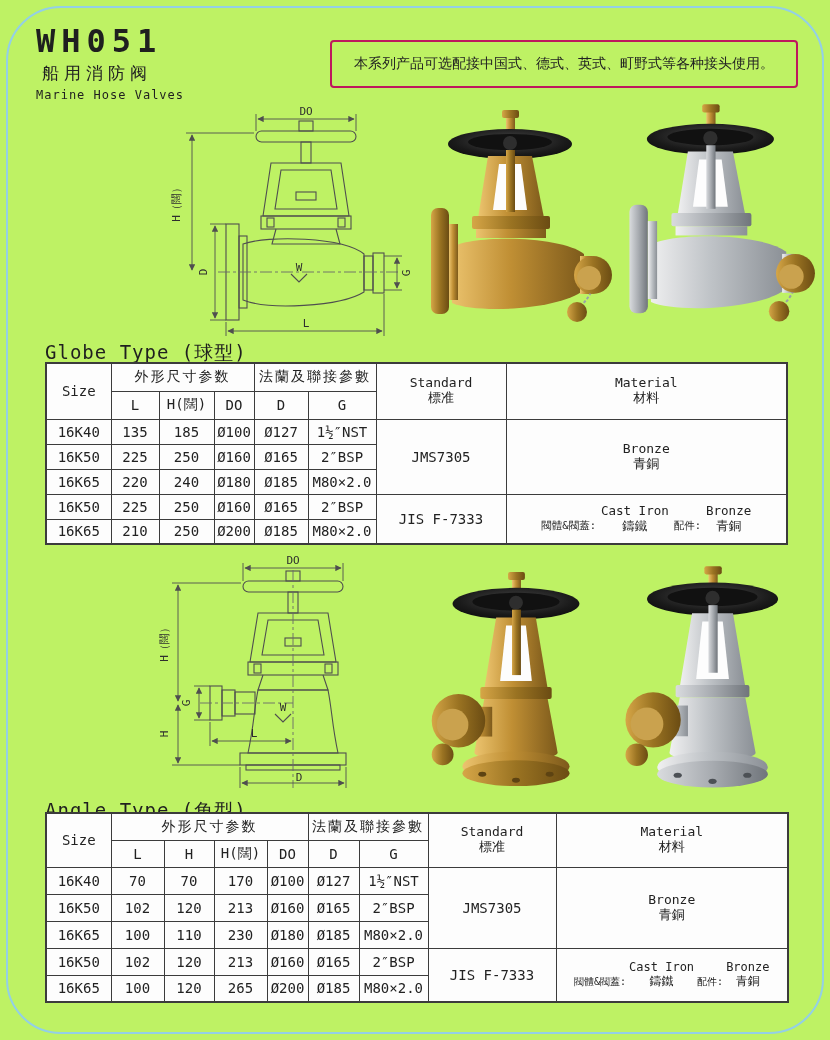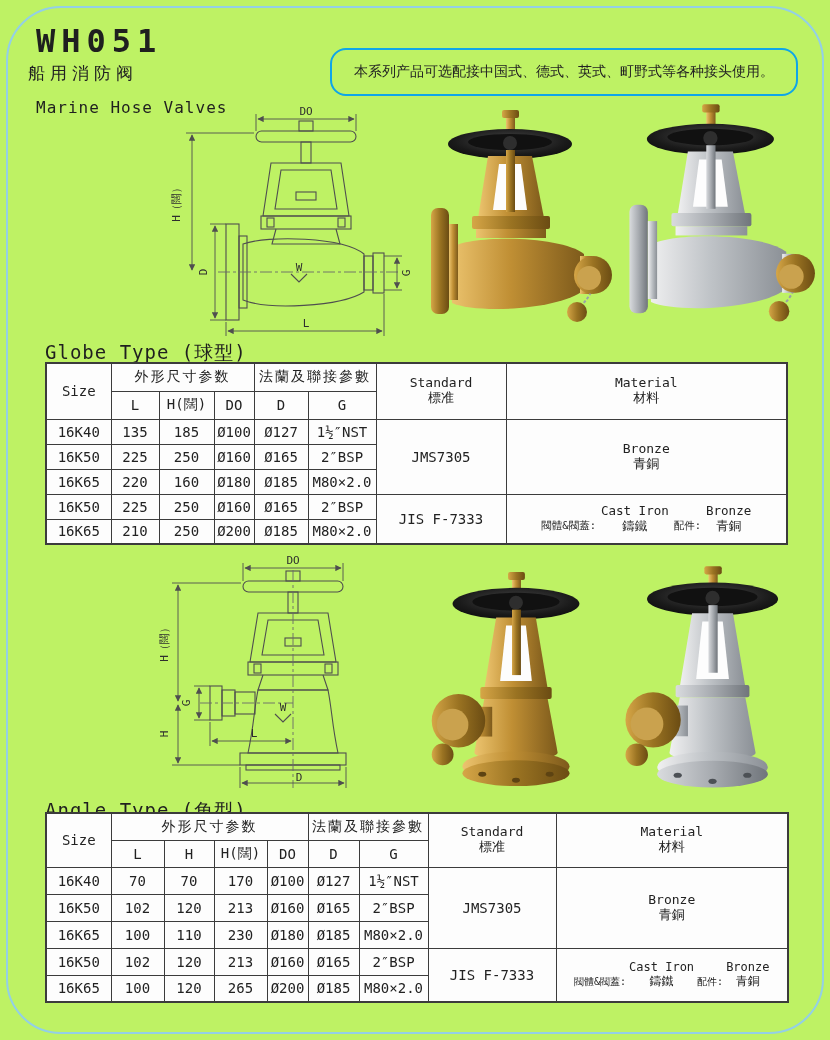--- a/index.html
+++ b/index.html
@@ -5,26 +5,26 @@
   html,body{margin:0;padding:0;}
   body{
     width:830px;height:1040px;background:#ffffff;
     font-family:"DejaVu Sans Mono","Liberation Mono",monospace;
     color:#2e2e2e;
   }
   .page{position:relative;width:830px;height:1040px;overflow:hidden;background:#bef264;}
   .frame{position:absolute;inset:6px;border:2px solid #93cfe6;border-radius:55px;pointer-events:none;}
 
   .model{position:absolute;left:36px;top:22px;font-size:32px;font-weight:bold;letter-spacing:6px;color:#1f1f1f;}
-  .title-cn{position:absolute;left:28px;top:62px;font-size:17px;letter-spacing:5px;color:#222;}
-  .title-en{position:absolute;left:36px;top:98px;font-size:16px;letter-spacing:1px;color:#1f1f1f;}
+  .title-cn{position:absolute;left:42px;top:62px;font-size:17px;letter-spacing:5px;color:#222;}
+  .title-en{position:absolute;left:36px;top:88px;font-size:12px;letter-spacing:1px;color:#1f1f1f;}
 
   .note{
-    position:absolute;left:330px;top:48px;width:464px;height:44px;
-    border:2px solid #0ea5e9;border-radius:16px;
+    position:absolute;left:330px;top:40px;width:464px;height:44px;
+    border:2px solid #be185d;border-radius:4px;
     display:flex;align-items:center;justify-content:center;
     font-size:14px;white-space:nowrap;color:#222;
   }
 
   .sec-label{position:absolute;left:45px;font-size:19px;letter-spacing:1px;color:#1f1f1f;}
   .sec1{top:340px;}
   .sec2{top:786px;margin-top:12px;}
 
   .fig{position:absolute;}
   .draw1{left:168px;top:104px;width:248px;height:238px;}
@@ -257,21 +257,21 @@
         <td>16K50</td>
         <td>225</td>
         <td>250</td>
         <td>Ø160</td>
         <td>Ø165</td>
         <td>2″BSP</td>
       </tr>
       <tr>
         <td>16K65</td>
         <td>220</td>
-        <td>160</td>
+        <td>240</td>
         <td>Ø180</td>
         <td>Ø185</td>
         <td>M80×2.0</td>
       </tr>
       <tr>
         <td>16K50</td>
         <td>225</td>
         <td>250</td>
         <td>Ø160</td>
         <td>Ø165</td>

